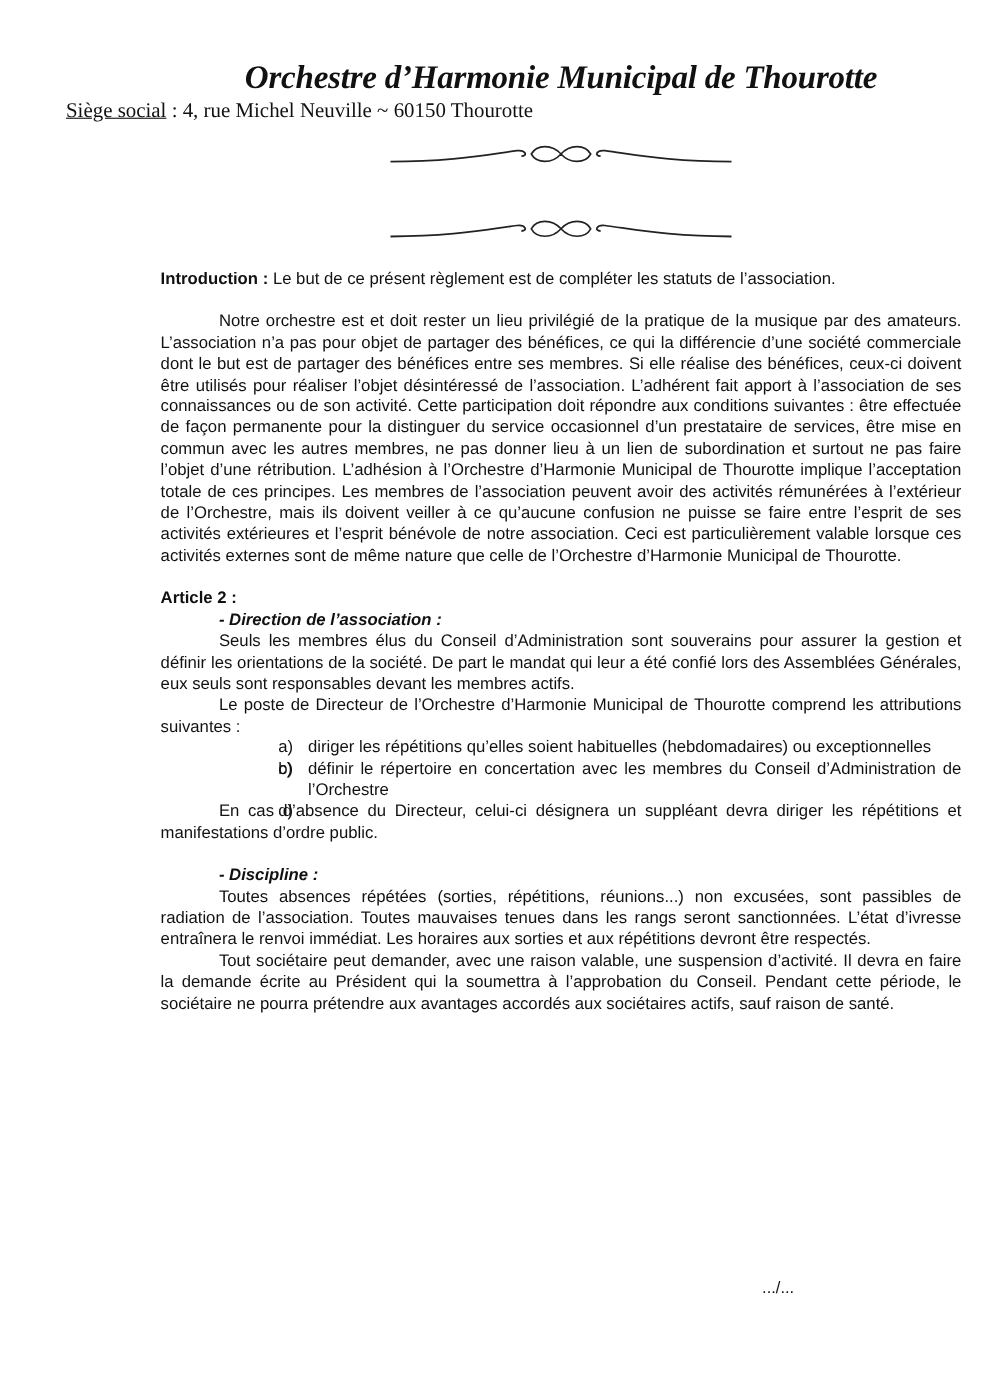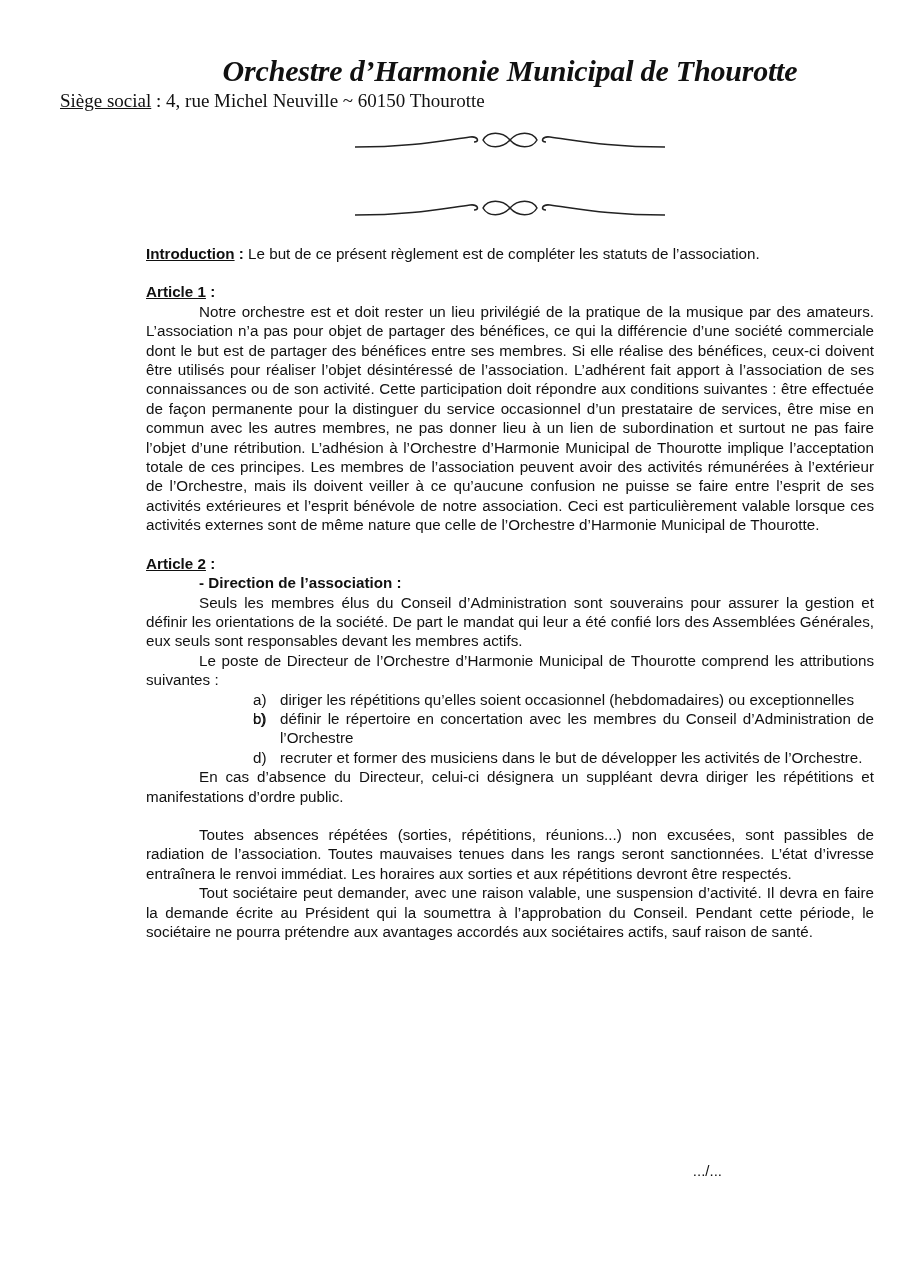--- a/index.html
+++ b/index.html
@@ -12,23 +12,23 @@
   .address .u { text-decoration: underline; }
   .orn { position: absolute; left: 290px; width: 320px; height: 26px; }
   .orn1 { top: 127px; }
   .orn2 { top: 195px; }
   .doc-title { position: absolute; top: 161px; left: 0; width: 900px; text-align: center;
     font-family: "Liberation Serif", serif; font-weight: bold; font-size: 23px; letter-spacing: 0.3px; }
   .body { position: absolute; left: 86px; width: 728px; font-family: "Liberation Sans", sans-serif;
     font-size: 15.2px; line-height: 19.4px; text-align: justify; }
   .body p { margin: 0; }
   .h { font-weight: bold; }
-  .h .u { text-decoration: underline; }
+  .h .u { }
   .indent { text-indent: 53px; }
-  .sub { font-weight: bold; padding-left: 53px; }
+  .sub { font-weight: bold; font-style: italic; padding-left: 53px; }
   .list { margin: 0; padding: 0; list-style: none; }
   .list li { position: relative; padding-left: 134px; }
   .list li .lbl { position: absolute; left: 107px; top: 0; }
   .gap { height: 19px; }
   .cont { position: absolute; top: 1162px; right: 86px; font-family: "Liberation Sans", sans-serif; font-size: 15px; }
 </style>
 </head>
 <body>
 
 <div class="page">
@@ -47,37 +47,37 @@
     <path d="M5 20 C60 20 90 14 120 10 C128 9 130 15 124 15" fill="none" stroke="#222" stroke-width="1.6"></path>
     <path d="M315 20 C260 20 230 14 200 10 C192 9 190 15 196 15" fill="none" stroke="#222" stroke-width="1.6"></path>
     <path d="M133 13 C138 4 152 4 160 13 C168 22 182 22 187 13 C182 4 168 4 160 13 C152 22 138 22 133 13 Z" fill="none" stroke="#222" stroke-width="1.5"></path>
   </svg>
 
   <div class="body" style="top:244px;">
     <p><span class="h"><span class="u">Introduction</span><span> : </span></span><span>Le but de ce présent règlement est de compléter les statuts de l’association.</span></p>
 
     <div class="gap"></div>
 
-    <p class="h"><span class="u">Article 1</span><span> :</span></p>
     <p class="indent">Notre orchestre est et doit rester un lieu privilégié de la pratique de la musique par des amateurs. L’association n’a pas pour objet de partager des bénéfices, ce qui la différencie d’une société commerciale dont le but est de partager des bénéfices entre ses membres. Si elle réalise des bénéfices, ceux-ci doivent être utilisés pour réaliser l’objet désintéressé de l’association. L’adhérent fait apport à l’association de ses connaissances ou de son activité. Cette participation doit répondre aux conditions suivantes : être effectuée de façon permanente pour la distinguer du service occasionnel d’un prestataire de services, être mise en commun avec les autres membres, ne pas donner lieu à un lien de subordination et surtout ne pas faire l’objet d’une rétribution. L’adhésion à l’Orchestre d’Harmonie Municipal de Thourotte implique l’acceptation totale de ces principes. Les membres de l’association peuvent avoir des activités rémunérées à l’extérieur de l’Orchestre, mais ils doivent veiller à ce qu’aucune confusion ne puisse se faire entre l’esprit de ses activités extérieures et l’esprit bénévole de notre association. Ceci est particulièrement valable lorsque ces activités externes sont de même nature que celle de l’Orchestre d’Harmonie Municipal de Thourotte.</p>
 
     <div class="gap"></div>
 
     <p class="h"><span class="u">Article 2</span><span> :</span></p>
     <p class="sub">- Direction de l’association :</p>
     <p class="indent">Seuls les membres élus du Conseil d’Administration sont souverains pour assurer la gestion et définir les orientations de la société. De part le mandat qui leur a été confié lors des Assemblées Générales, eux seuls sont responsables devant les membres actifs.</p>
     <p class="indent">Le poste de Directeur de l’Orchestre d’Harmonie Municipal de Thourotte comprend les attributions suivantes :</p>
     <ul class="list">
-      <li><span class="lbl">a)</span><span>diriger les répétitions qu’elles soient occasionnel (hebdomadaires) ou exceptionnelles</span></li>
+      <li><span class="lbl">a)</span><span>diriger les répétitions qu’elles soient habituelles (hebdomadaires) ou exceptionnelles</span></li>
       <li><span class="lbl">b)</span></li>
       <li><span class="lbl">c)</span><span>définir le répertoire en concertation avec les membres du Conseil d’Administration de l’Orchestre</span></li>
-      <li><span class="lbl">d)</span><span>recruter et former des musiciens dans le but de développer les activités de l’Orchestre.</span></li>
+      <li><span class="lbl">d)</span></li>
     </ul>
     <p class="indent">En cas d’absence du Directeur, celui-ci désignera un suppléant devra diriger les répétitions et manifestations d’ordre public.</p>
 
     <div class="gap"></div>
 
+    <p class="sub">- Discipline :</p>
     <p class="indent">Toutes absences répétées (sorties, répétitions, réunions...) non excusées, sont passibles de radiation de l’association. Toutes mauvaises tenues dans les rangs seront sanctionnées. L’état d’ivresse entraînera le renvoi immédiat. Les horaires aux sorties et aux répétitions devront être respectés.</p>
     <p class="indent">Tout sociétaire peut demander, avec une raison valable, une suspension d’activité. Il devra en faire la demande écrite au Président qui la soumettra à l’approbation du Conseil. Pendant cette période, le sociétaire ne pourra prétendre aux avantages accordés aux sociétaires actifs, sauf raison de santé.</p>
   </div>
 
   <div class="cont">.../...</div>
 </div>
 
 </body></html>

